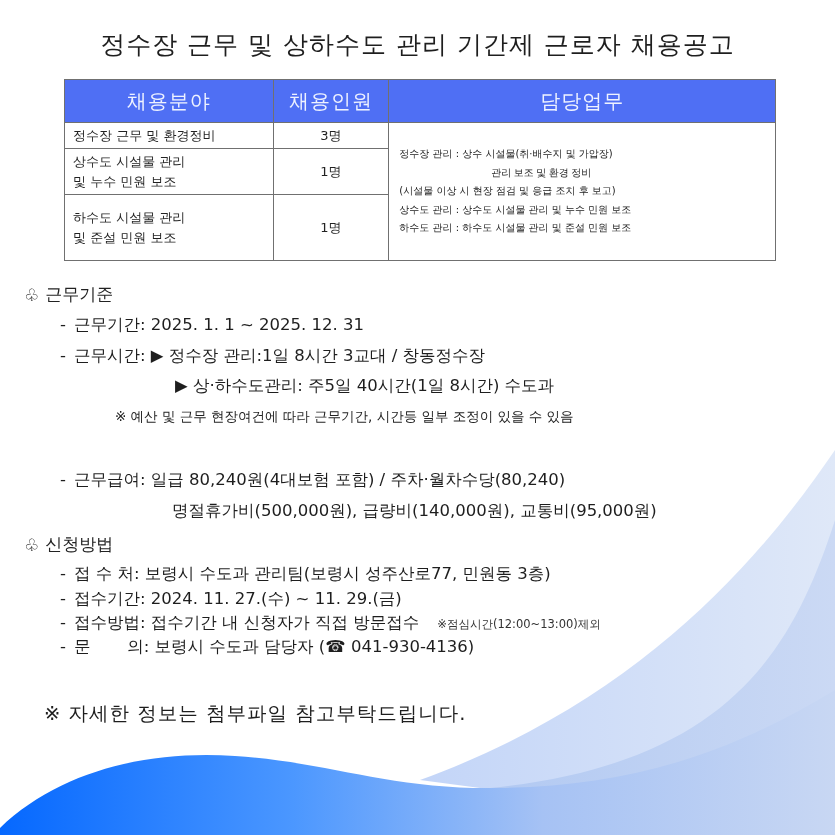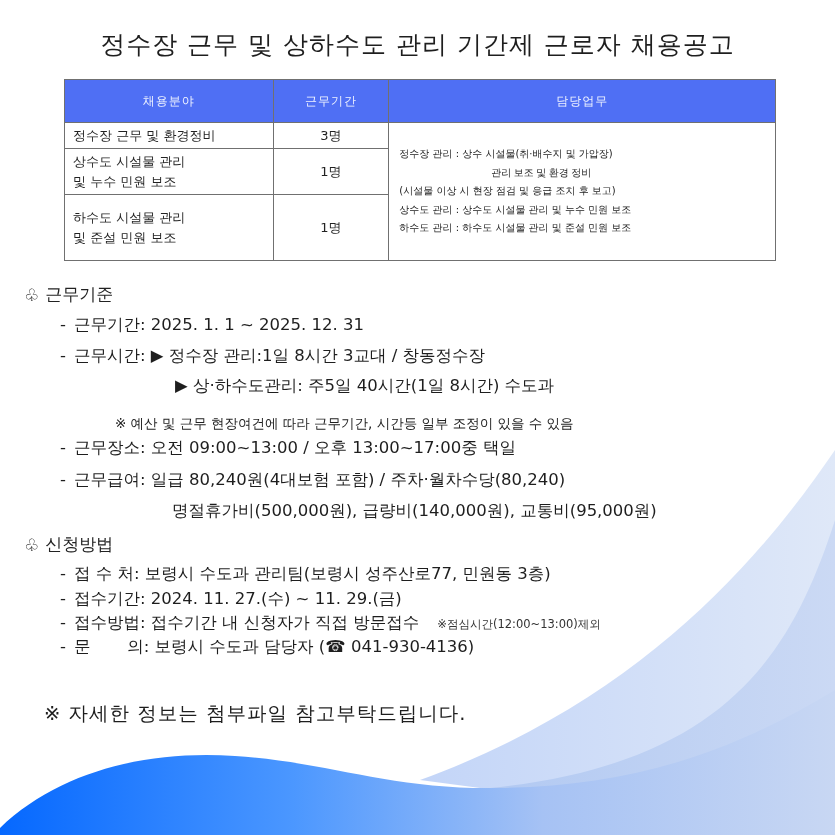--- a/index.html
+++ b/index.html
@@ -15,38 +15,38 @@
   .title {
     position: absolute; left: 0; top: 28px; width: 835px; text-align: center;
     font-size: 25px; letter-spacing: 1px; color: #1e1e1e;
   }
 
   table.recruit {
     position: absolute; left: 64px; top: 79px; width: 712px;
     border-collapse: collapse; font-size: 13px; color: #222;
   }
   table.recruit th {
-    background: #4f6ff4; color: #eef2ff; font-weight: normal; font-size: 12px;
+    background: #4f6ff4; color: #eef2ff; font-weight: normal; font-size: 20px;
     height: 40px; border: 1px solid #707070; letter-spacing: 1px;
   }
   table.recruit td { border: 1px solid #707070; background: #ffffff; }
   td.field { padding: 2px 8px; line-height: 20px; }
   td.count { text-align: center; }
   td.duty { padding: 4px 10px; line-height: 18.5px; font-size: 10px; white-space: nowrap; }
   .duty-line { display: block; }
   .duty-line.center { padding-left: 92px; font-family: Liberation Serif, serif; }
 
   .section-head {
     position: absolute; left: 24px; font-size: 17px; color: #222;
     display: flex; align-items: center;
   }
   .club-icon { font-size: 17px; margin-right: 6px; }
   .line { position: absolute; font-size: 16.5px; white-space: nowrap; color: #1e1e1e; }
   .dash { margin-right: 8px; }
-  .note { position: absolute; font-size: 13.5px; white-space: nowrap; color: #222; margin-top: 7px; }
+  .note { position: absolute; font-size: 13.5px; white-space: nowrap; color: #222; }
   .small-note { font-size: 11.5px; color: #333; margin-left: 18px; }
   .bottom-note {
     position: absolute; left: 44px; top: 700px; font-size: 19.5px; letter-spacing: 1px; color: #1e1e1e;
   }
 </style>
 </head>
 <body>
 
 <svg class="bg-waves" viewBox="0 0 835 835" preserveAspectRatio="none">
   <defs>
@@ -76,21 +76,21 @@
 
   <table class="recruit">
     <colgroup>
       <col style="width:209px">
       <col style="width:116px">
       <col style="width:387px">
     </colgroup>
     <thead>
       <tr>
         <th>채용분야</th>
-        <th>근무기간</th>
+        <th>채용인원</th>
         <th>담당업무</th>
       </tr>
     </thead>
     <tbody>
       <tr style="height:26px">
         <td class="field">
           <span>정수장 근무 및 환경정비</span>
         </td>
         <td class="count">3명</td>
         <td class="duty" rowspan="3">
@@ -125,23 +125,20 @@
   <div class="line" style="left:60px; top:314px">
     <span class="dash">-</span><span>근무기간: 2025. 1. 1 ~ 2025. 12. 31</span>
   </div>
   <div class="line" style="left:60px; top:345px">
     <span class="dash">-</span><span>근무시간: ▶ 정수장 관리:1일 8시간 3교대 / 창동정수장</span>
   </div>
   <div class="line" style="left:175px; top:375px">
     <span>▶ 상·하수도관리: 주5일 40시간(1일 8시간) 수도과</span>
   </div>
   <div class="note" style="left:115px; top:408px">※ 예산 및 근무 현장여건에 따라 근무기간, 시간등 일부 조정이 있을 수 있음</div>
-  <div class="line" style="left:60px; top:437px">
-    <span class="dash">-</span><span>근무장소: 오전 09:00~13:00 / 오후 13:00~17:00중 택일</span>
-  </div>
   <div class="line" style="left:60px; top:469px">
     <span class="dash">-</span><span>근무급여: 일급 80,240원(4대보험 포함) / 주차·월차수당(80,240)</span>
   </div>
   <div class="line" style="left:172px; top:500px">
     <span>명절휴가비(500,000원), 급량비(140,000원), 교통비(95,000원)</span>
   </div>
 
   <div class="section-head" style="top:533px">
     <span class="club-icon">♧</span>
     <span>신청방법</span>

